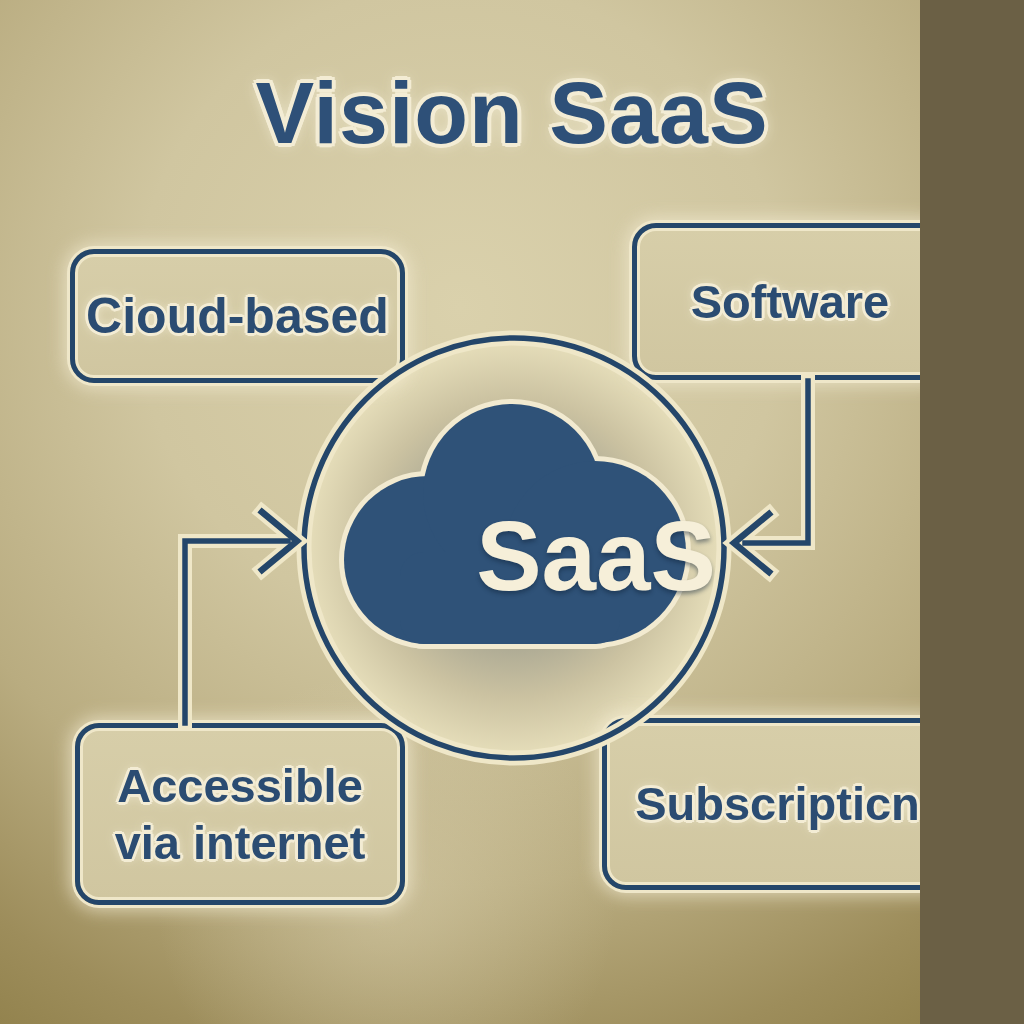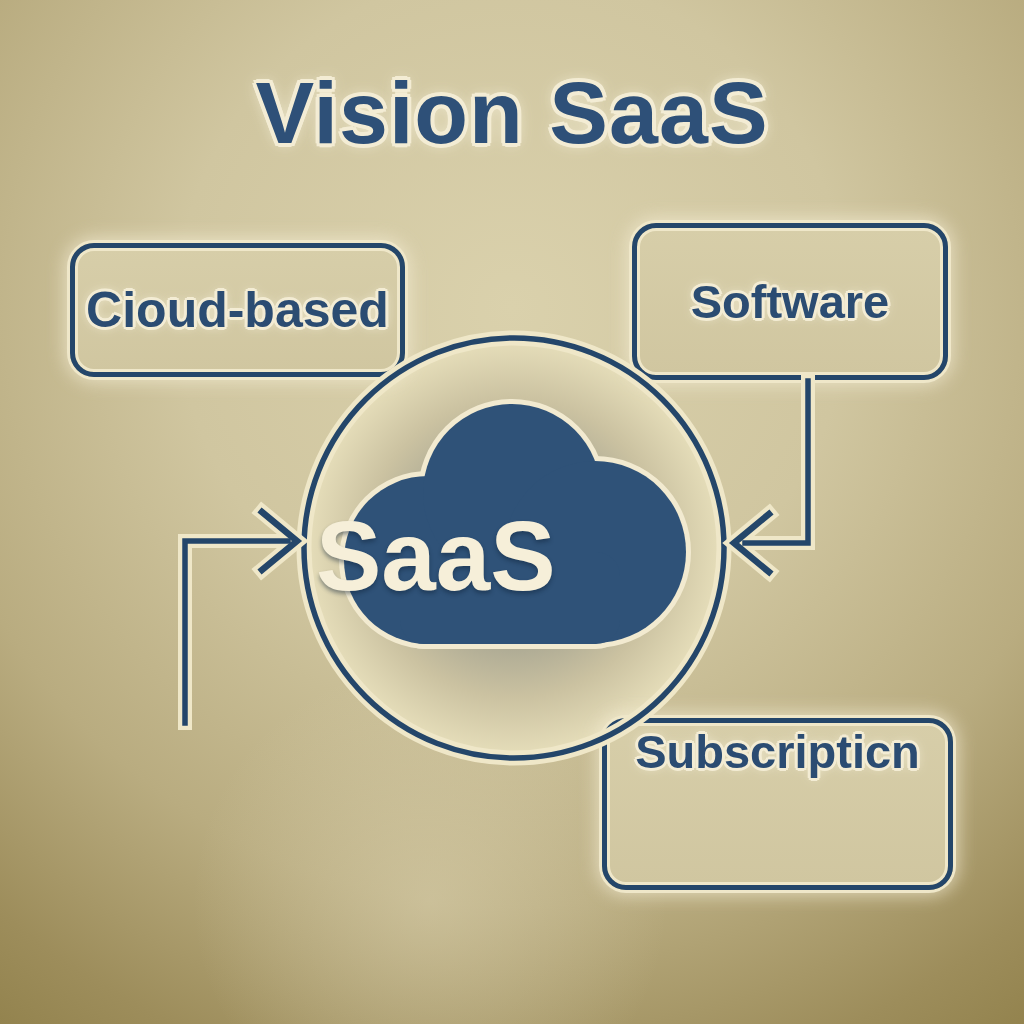--- a/index.html
+++ b/index.html
@@ -1,24 +1,25 @@
 <!DOCTYPE html>
 <html><head>
 <meta charset="utf-8">
 <style>
   html, body { margin: 0; padding: 0; background: #6b6045; }
   .stage {
     position: relative;
-    width: 1024px;
+    width: 912px;
     height: 1024px;
     overflow: hidden;
     font-family: "Liberation Sans", "DejaVu Sans", sans-serif;
     background:
       radial-gradient(circle at 42% 88%, rgba(225,216,184,0.45) 0%, rgba(225,216,184,0) 22%),
       radial-gradient(circle at 50% 30%, #dad1ac 0%, #d0c6a0 38%, #b9ac80 68%, #9d8d5b 90%, #93834e 100%);
+    padding-left: 8px;
   }
   .layer { position: absolute; left: 0; top: 0; width: 1024px; height: 1024px; }
 
   
   .halo-sm {
     text-shadow:
       -2px -2px 0 #f3ecd4,  2px -2px 0 #f3ecd4,
       -2px  2px 0 #f3ecd4,  2px  2px 0 #f3ecd4,
       -3px  0   0 #f3ecd4,  3px  0   0 #f3ecd4,
        0   -3px 0 #f3ecd4,  0    3px 0 #f3ecd4,
@@ -56,31 +57,31 @@
       0 0 18px 5px rgba(242,234,208,0.75);
     display: flex;
     flex-direction: column;
     align-items: center;
     justify-content: center;
     text-align: center;
     color: #2b4c72;
     font-weight: 700;
   }
   .fbox .line { font-size: 47px; line-height: 1.22; white-space: nowrap; }
-  .box-tl { left: 70px;  top: 243px; width: 335px; height: 134px; }
+  .box-tl { left: 70px;  top: 249px; width: 335px; height: 134px; }
   .box-tl .line { font-size: 50px; }
   .box-tr { left: 632px; top: 223px; width: 316px; height: 157px; }
   .box-bl { left: 75px;  top: 723px; width: 330px; height: 182px; }
-  .box-br { left: 602px; top: 718px; width: 351px; height: 172px; justify-content: space-between; }
+  .box-br { left: 602px; top: 718px; width: 351px; height: 172px; }
 
   
   .saas-label {
     position: absolute;
     left: 316px; top: 506px; width: 400px;
-    text-align: left;
+    text-align: right;
     font-size: 98px;
     line-height: 100px;
     font-weight: 700;
     color: #f6efd9;
     text-shadow: 0 3px 4px rgba(15,35,58,0.45);
   }
 </style>
 </head>
 <body>
 
@@ -117,20 +118,24 @@
   <div class="title halo-lg">Vision SaaS</div>
 
   <div class="fbox box-tl">
     <div class="line halo-sm">Cioud-based</div>
   </div>
 
   <div class="fbox box-tr">
     <div class="line halo-sm">Software</div>
   </div>
 
+  <div class="fbox box-bl">
+    <div class="line halo-sm">Accessible</div>
+    <div class="line halo-sm">via internet</div>
+  </div>
 
   <div class="fbox box-br">
     <div class="line halo-sm">Subscripticn</div>
   </div>
 
   <div class="saas-label">SaaS</div>
 
   <svg class="layer" viewBox="0 0 1024 1024" aria-hidden="true">
 
     <g>

